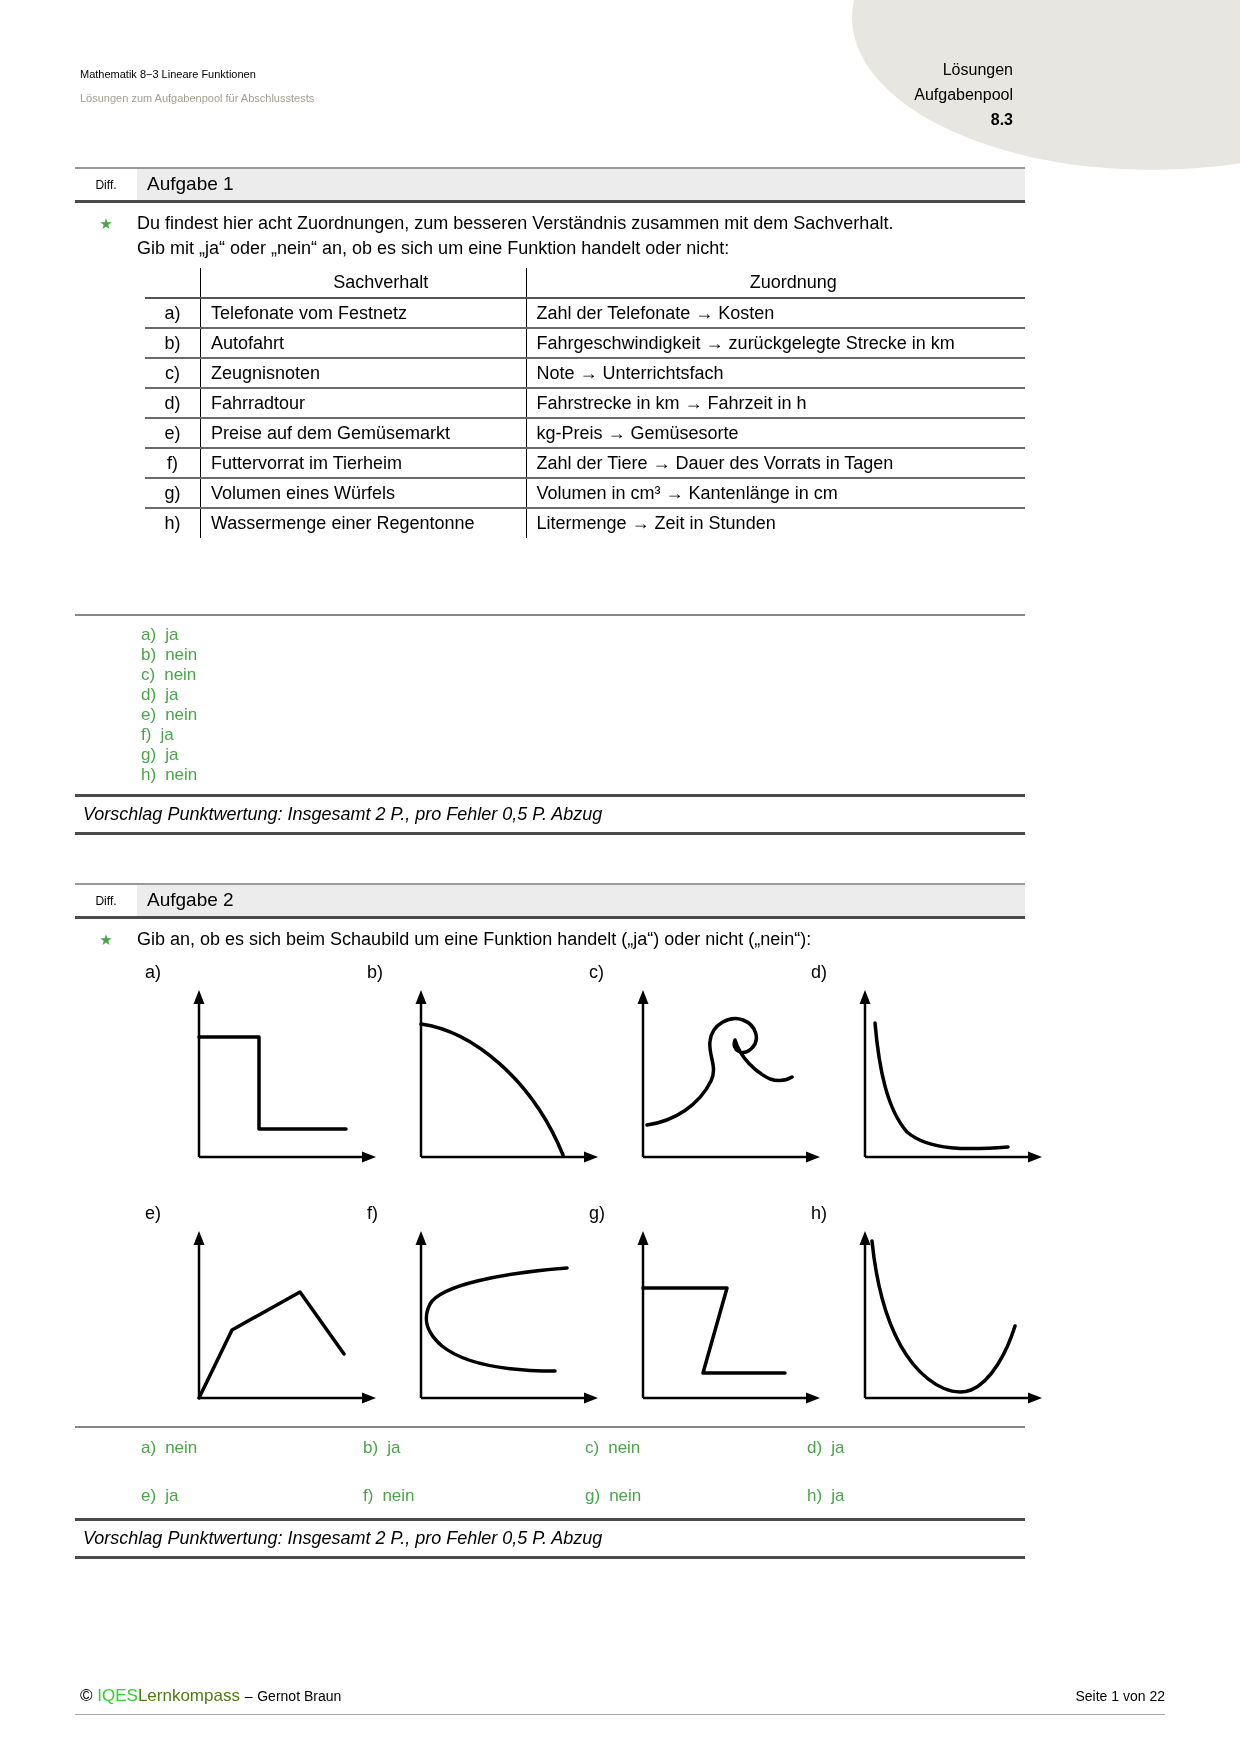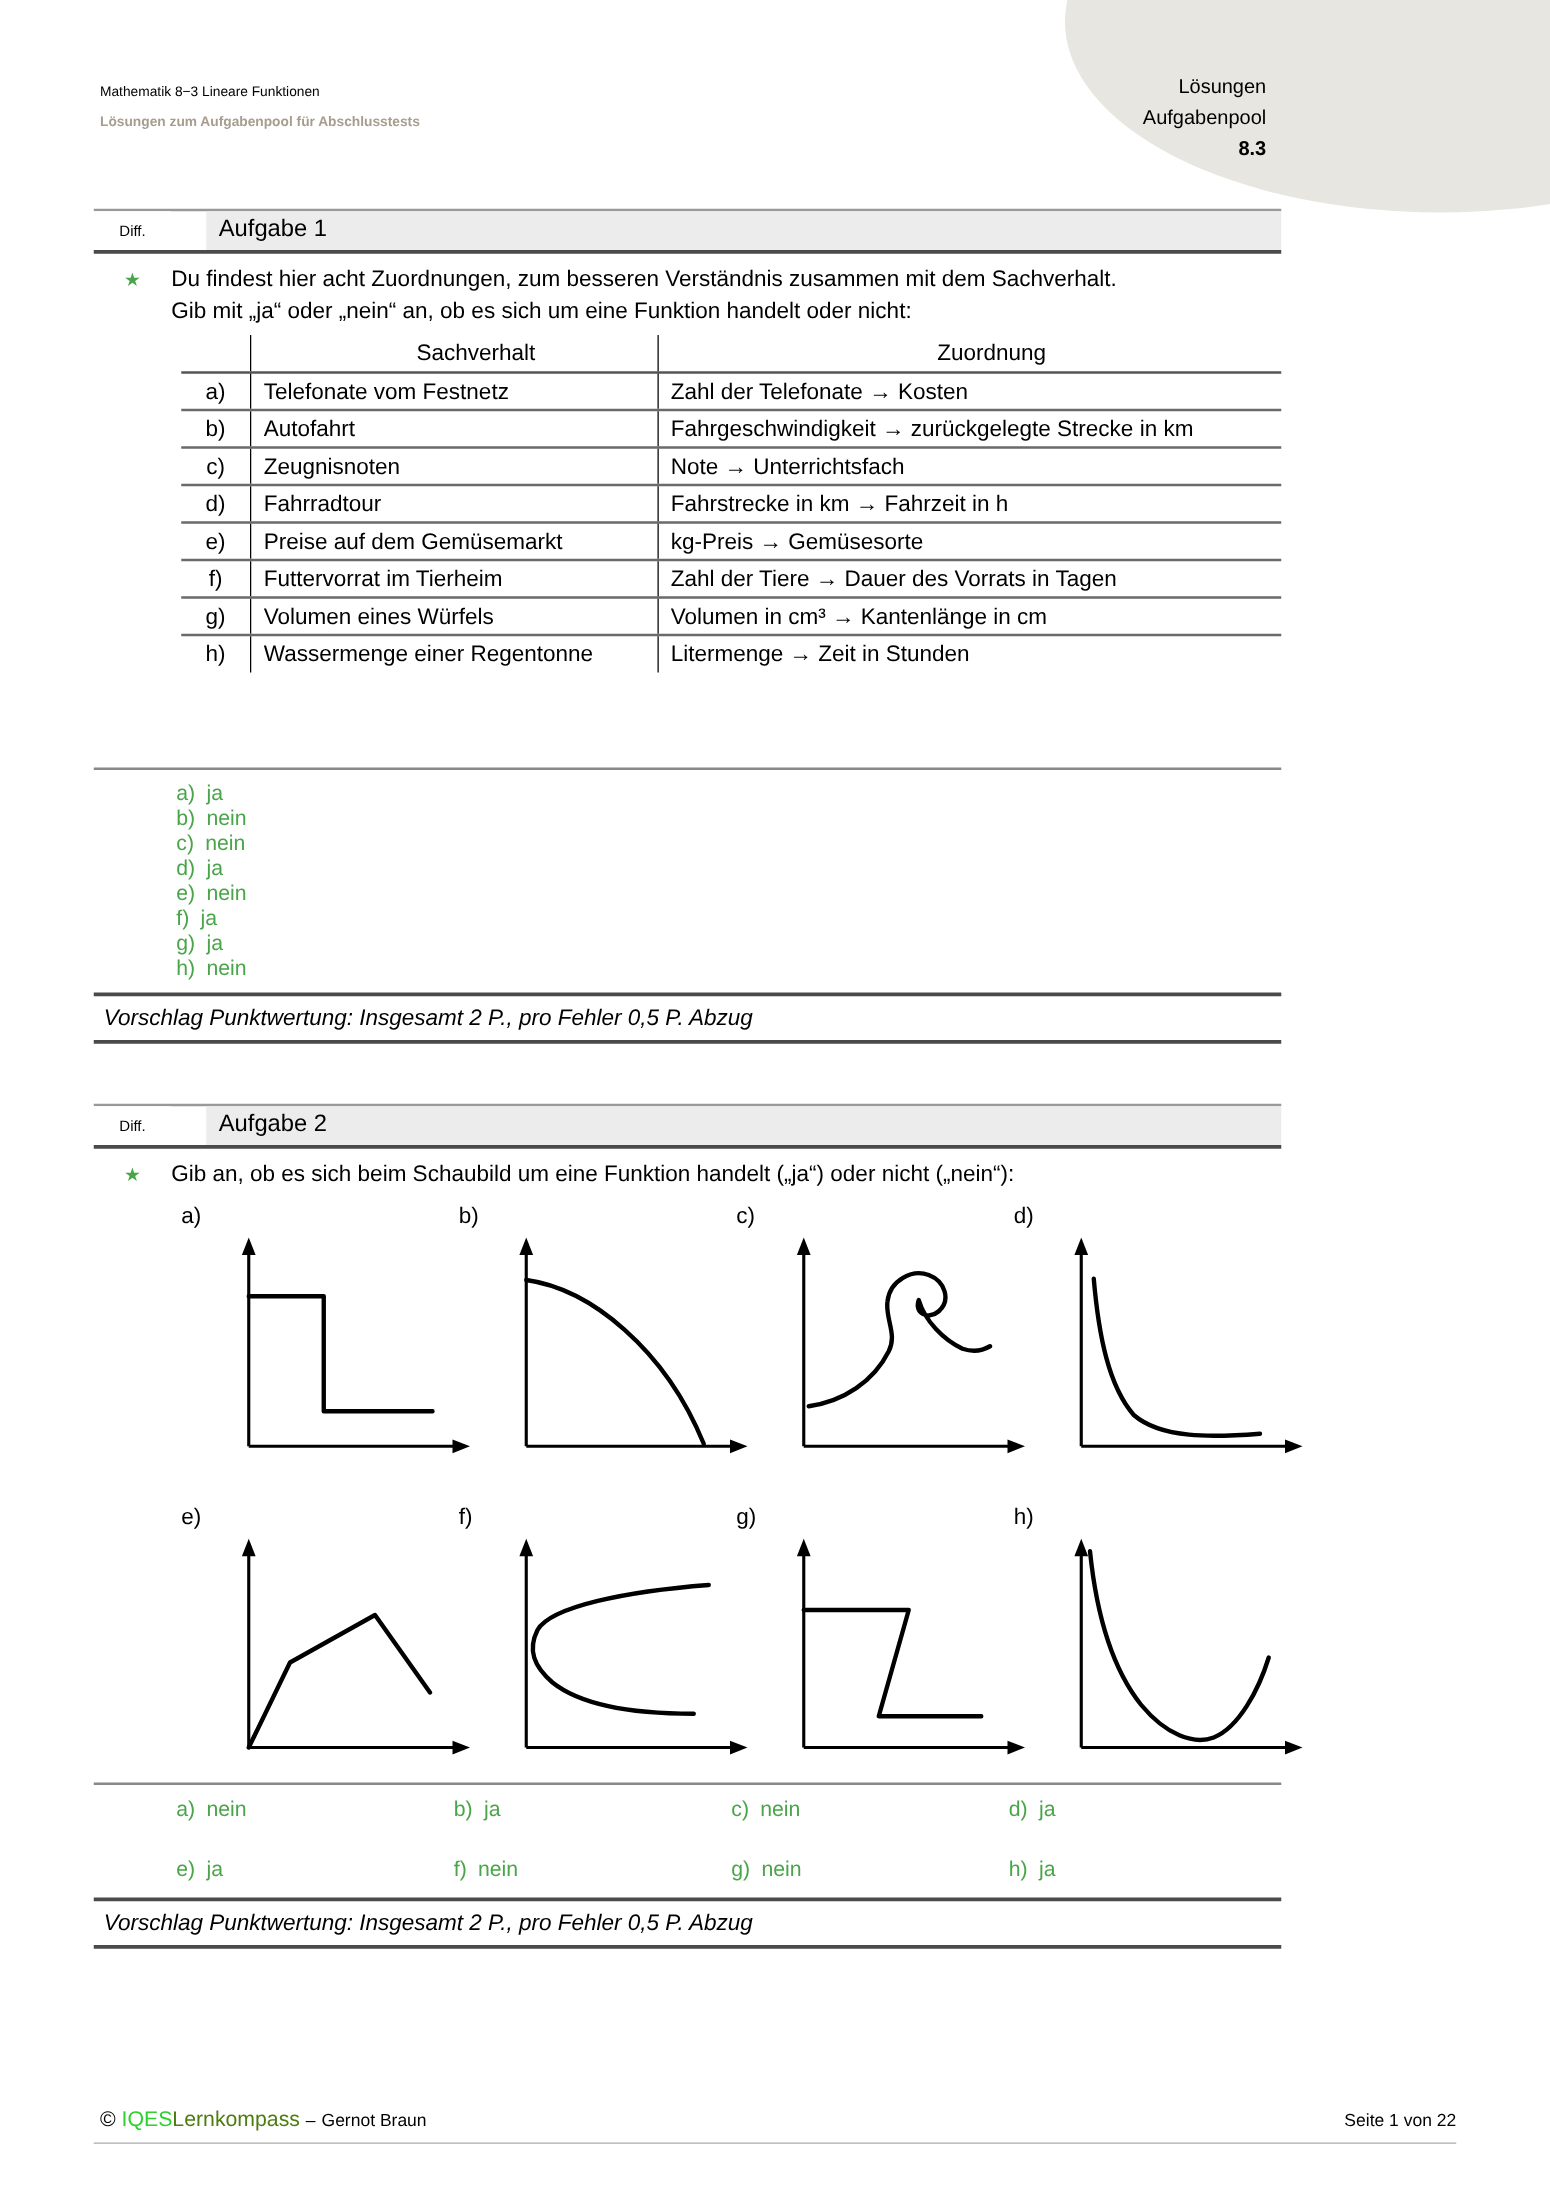--- a/index.html
+++ b/index.html
@@ -10,24 +10,24 @@
     font-family:"Liberation Sans", sans-serif;
   }
   
   .corner { position:absolute; top:-135px; left:852px; width:600px; height:305px;
             border-radius:50%; background:#e8e6e0; z-index:0; }
   .corner-text { position:absolute; top:57px; right:227px; text-align:right;
                  font-size:16px; line-height:25px; z-index:1; }
   .corner-text .b83 { font-weight:bold; }
   
   .header { position:absolute; top:62px; left:80px; font-size:11px; line-height:24px; z-index:1; }
-  .header .subtitle { font-weight:bold; color:#a79d8f; }
+  .header .subtitle { font-weight:normal; color:#a79d8f; }
   
   .content { position:absolute; left:75px; top:167px; width:950px; z-index:1; }
-  .task-head { display:flex; border-top:2px solid #999; border-bottom:3px solid #4a4a4a;gap:28px; }
+  .task-head { display:flex; border-top:2px solid #999; border-bottom:3px solid #4a4a4a; }
   .task-head .diff { width:62px; font-size:12px; display:flex; align-items:center; justify-content:center; background:#fff; }
   .task-head .title { flex:1; background:#ececec; font-size:19px; padding:4px 10px 5px; }
   .instr-row { display:flex; margin-top:8px; }
   .instr-star { width:62px; text-align:center; color:#4aa54a; font-size:15px; padding-top:4px; }
   .instr-text { flex:1; font-size:18px; line-height:25px; }
   
   table.t1 { border-collapse:collapse; margin:7px 0 0 70px; table-layout:fixed; }
   .t1 col.c1 { width:40px; } .t1 col.c2 { width:330px; } .t1 col.c3 { width:507px; }
   .t1 th, .t1 td { font-weight:normal; font-size:18px; height:30px; padding:0 10px; text-align:left; }
   .t1 th { text-align:center;padding-left:45px; }

